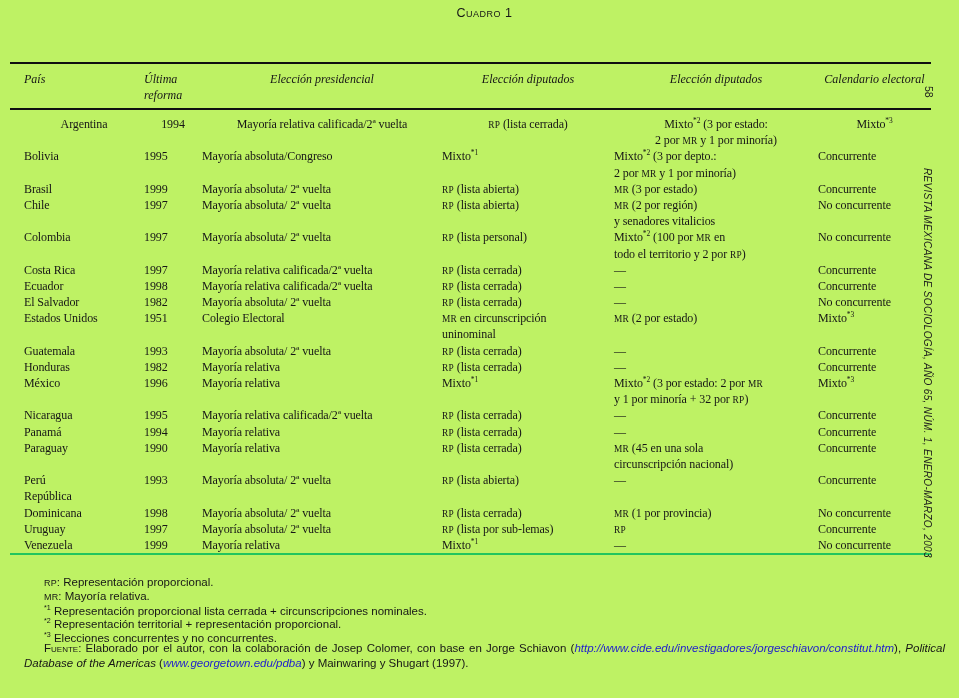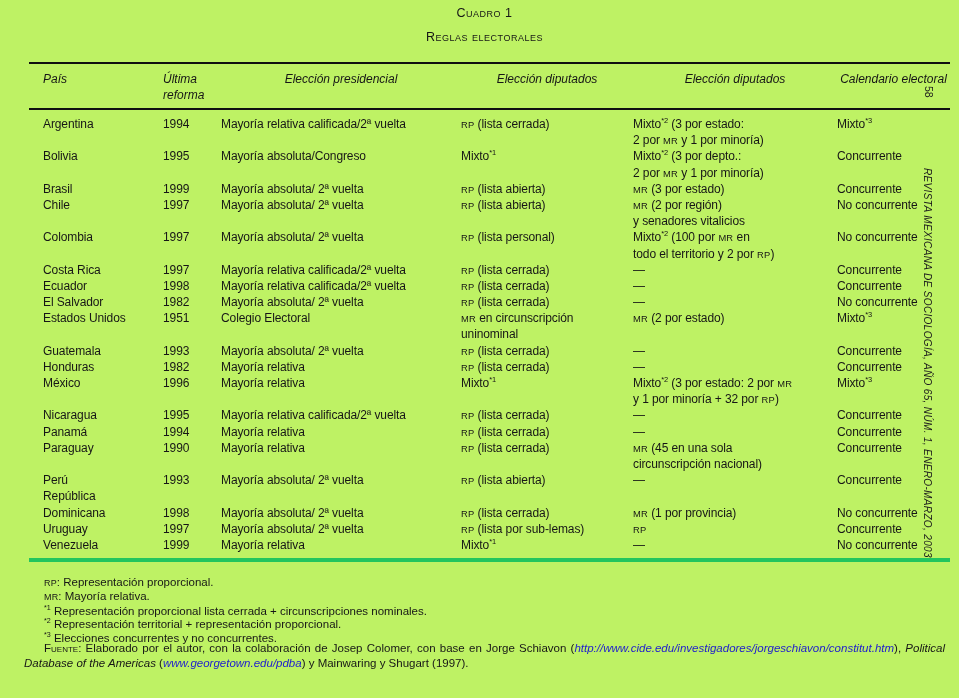--- a/index.html
+++ b/index.html
@@ -6,36 +6,36 @@
   .sheet {
     position:relative; width:959px; height:698px; background:#bef264;
     color:#161616; font-family:"Liberation Sans", sans-serif; font-size:12px;
     overflow:hidden; margin:0 auto;
   }
   .titles { position:absolute; left:24px; top:6px; width:921px; text-align:center; }
   .t1, .t2 { font-variant:small-caps; font-size:12.5px; letter-spacing:.5px; }
   .t1 { margin-bottom:10px; }
 
   .tbl {
-    position:absolute; left:29px; top:62px; width:921px;
+    position:absolute; left:10px; top:62px; width:921px;
     border-collapse:collapse; table-layout:fixed;
-    border-top:2px solid #101010; border-bottom:4px solid #22c55e;
+    border-top:2px solid #101010; border-bottom:2px solid #22c55e;font-family:Liberation Serif, serif;
   }
   .tbl th {
     font-style:italic; font-weight:normal; text-align:center; vertical-align:top;
     padding:7px 0 5px 0; border-bottom:2px solid #101010; line-height:16px;
     white-space:nowrap; font-size:12px;
   }
   .tbl th.left { text-align:left; }
   .tbl th:first-child { padding-left:14px; }
   .tbl th.wrap { white-space:normal; }
   .tbl td { vertical-align:top; padding:0; }
   .tbl td:first-child { padding-left:14px; }
-  .tbl tbody tr:first-child td { padding-top:6px; }
-  .tbl tbody tr:last-child td { padding-bottom:5px; }
+  .tbl tbody tr:first-child td { padding-top:6px;text-align:center; }
+  .tbl tbody tr:last-child td { }
   .line { height:16.2px; line-height:16.2px; white-space:nowrap; letter-spacing:-0.1px; }
   .sc { font-size:0.78em; letter-spacing:.2px; }
   sup { font-size:0.62em; vertical-align:super; line-height:0; }
 
   .notes { position:absolute; left:44px; top:576px; font-size:11.5px; line-height:13.4px; }
   .source {
     position:absolute; left:24px; top:641px; width:921px; margin:0;
     font-size:11.5px; line-height:14.6px; text-align:justify; text-indent:20px;
   }
   .sc-label { font-variant:small-caps; }
@@ -52,21 +52,20 @@
     font-size:10.5px; color:#1c1c1c;
   }
 </style>
 </head>
 <body>
 
 <div class="sheet" style="--link: #2121cc;">
 
   <div class="titles">
     <div class="t1">Cuadro 1</div>
-    <div class="t2">Reglas electorales</div>
   </div>
 
   <table class="tbl">
     <colgroup>
       <col style="width:134px">
         <col style="width:58px">
         <col style="width:240px">
       <col style="width:172px">
         <col style="width:204px">
         <col style="width:113px">

